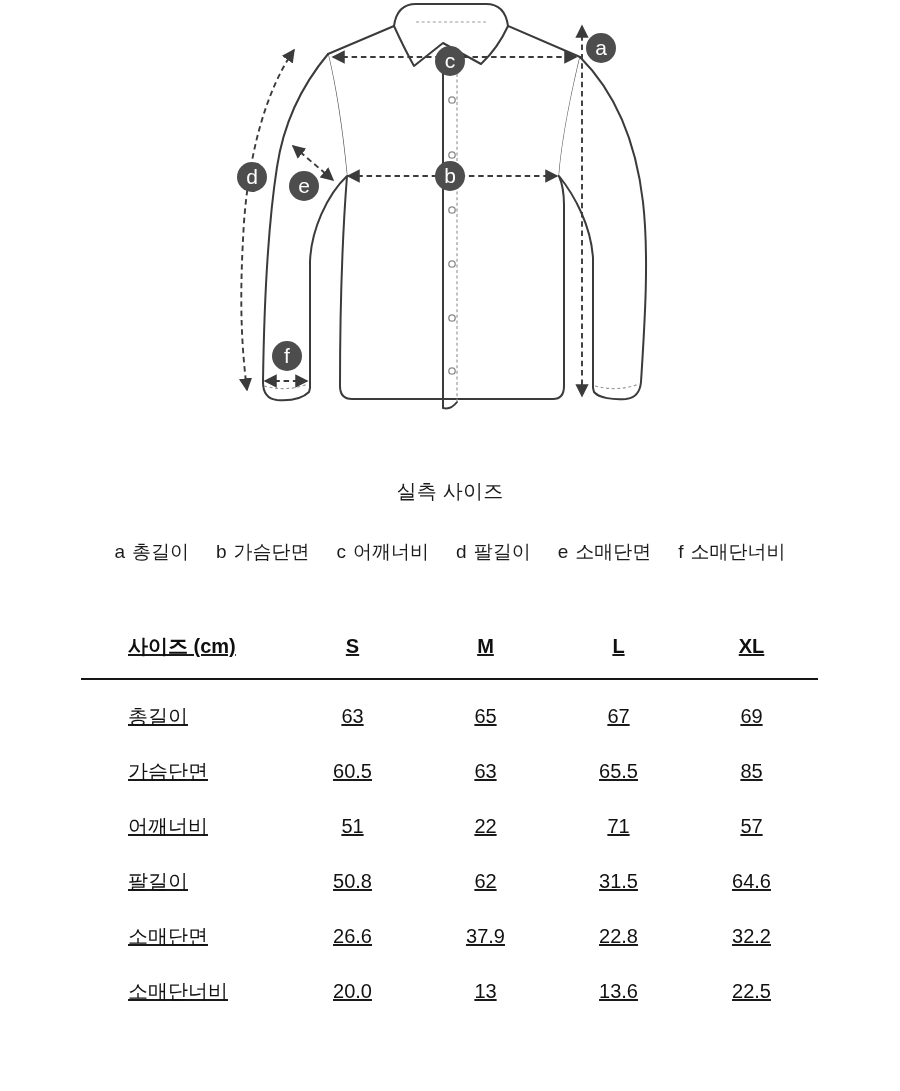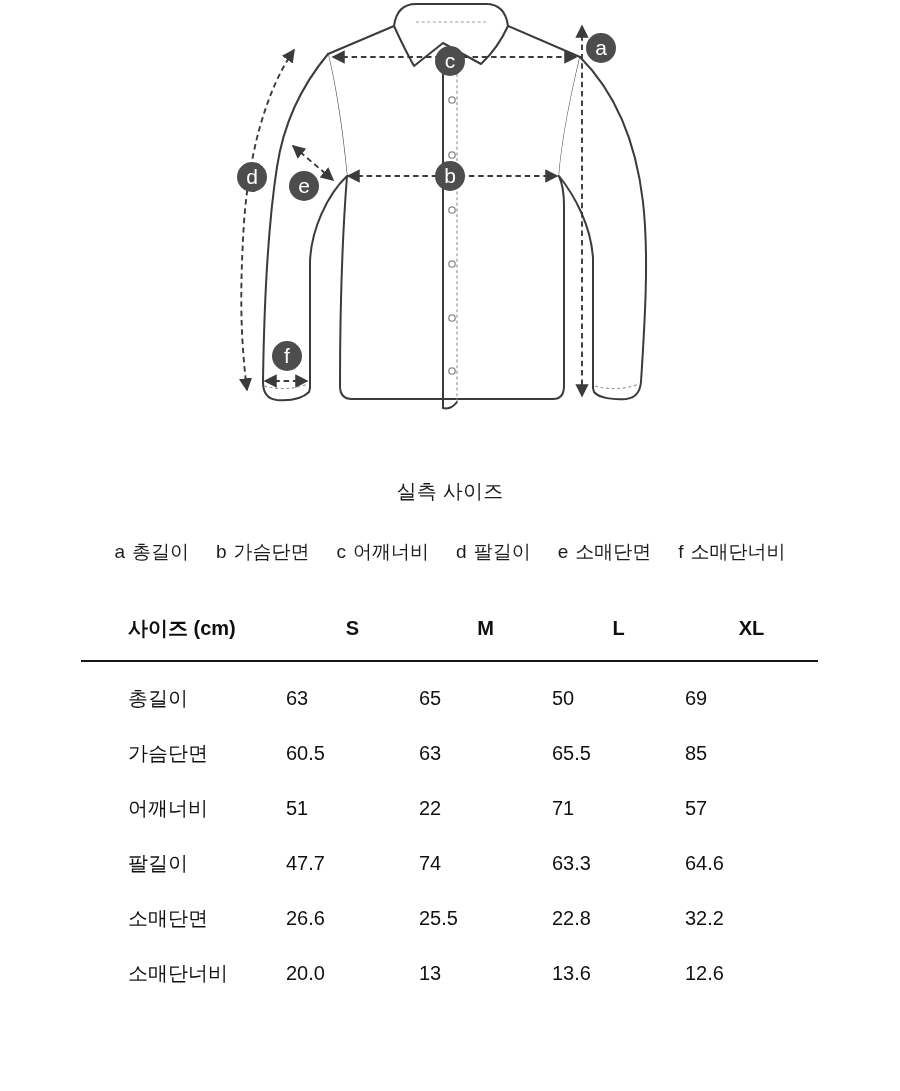--- a/index.html
+++ b/index.html
@@ -4,29 +4,29 @@
 <style>
   html,body{margin:0;padding:0;background:#ffffff;}
   .page{position:relative;width:900px;height:1091px;background:#ffffff;overflow:hidden;
         font-family:"Liberation Sans",sans-serif;color:#1a1a1a;}
   .diagram-wrap{position:absolute;left:0;top:0;width:900px;height:432px;}
   .section-title{position:absolute;left:0;top:478px;width:900px;text-align:center;
                  font-size:20px;letter-spacing:0.2px;color:#1c1c1c;}
   .legend{position:absolute;left:0;top:539px;width:900px;display:flex;justify-content:center;
           gap:27px;font-size:19px;color:#1c1c1c;white-space:nowrap;}
   .legend-item{display:flex;gap:7px;align-items:baseline;}
-  .size-table{position:absolute;left:81px;top:597px;width:737px;}
+  .size-table{position:absolute;left:81px;top:615px;width:737px;text-decoration:underline;}
   .thead{display:flex;align-items:center;height:63px;border-bottom:2px solid #161616;
          font-weight:bold;font-size:20px;color:#0f0f0f;}
   .label-col{width:205px;padding-left:47px;box-sizing:border-box;}
   .col{width:133px;text-align:center;}
   .tbody{padding-top:9px;}
   .trow{display:flex;align-items:center;height:55px;font-size:20px;color:#111111;}
   .trow .label{width:205px;padding-left:47px;box-sizing:border-box;}
-  .val{width:133px;}
+  .val{width:133px;text-align:center;}
   svg .outline{fill:none;stroke:#3b3b3b;stroke-width:2;stroke-linecap:round;stroke-linejoin:round;}
   svg .thin{fill:none;stroke:#5a5a5a;stroke-width:1.2;}
   svg .stitch{fill:none;stroke:#9a9a9a;stroke-width:1.2;stroke-dasharray:3 2.6;}
   svg .meas{fill:none;stroke:#3b3b3b;stroke-width:1.9;stroke-dasharray:5.5 3.8;
             marker-start:url(#arr);marker-end:url(#arr);}
   svg .badge-letter{fill:#ffffff;font-family:"Liberation Sans",sans-serif;font-size:21px;
                     text-anchor:middle;}
   svg .btn{fill:#ffffff;stroke:#8a8a8a;stroke-width:1.3;}
 </style>
 </head>
@@ -164,21 +164,21 @@
   <div class="col">XL</div>
 </div>
     <div class="tbody">
   <div class="trow">
     <div class="label">총길이</div>
 
   <div class="val">63</div>
 
   <div class="val">65</div>
 
-  <div class="val">50</div>
+  <div class="val">67</div>
 
   <div class="val">69</div>
 </div>
 
   <div class="trow">
     <div class="label">가슴단면</div>
 
   <div class="val">60.5</div>
 
   <div class="val">63</div>
@@ -196,48 +196,48 @@
   <div class="val">22</div>
 
   <div class="val">71</div>
 
   <div class="val">57</div>
 </div>
 
   <div class="trow">
     <div class="label">팔길이</div>
 
-  <div class="val">47.7</div>
-
-  <div class="val">74</div>
-
-  <div class="val">63.3</div>
+  <div class="val">50.8</div>
+
+  <div class="val">62</div>
+
+  <div class="val">31.5</div>
 
   <div class="val">64.6</div>
 </div>
 
   <div class="trow">
     <div class="label">소매단면</div>
 
   <div class="val">26.6</div>
 
-  <div class="val">25.5</div>
+  <div class="val">37.9</div>
 
   <div class="val">22.8</div>
 
   <div class="val">32.2</div>
 </div>
 
   <div class="trow">
     <div class="label">소매단너비</div>
 
   <div class="val">20.0</div>
 
   <div class="val">13</div>
 
   <div class="val">13.6</div>
 
-  <div class="val">12.6</div>
+  <div class="val">22.5</div>
 </div>
 </div>
   </div>
 
 </div>
 
 </body></html>

